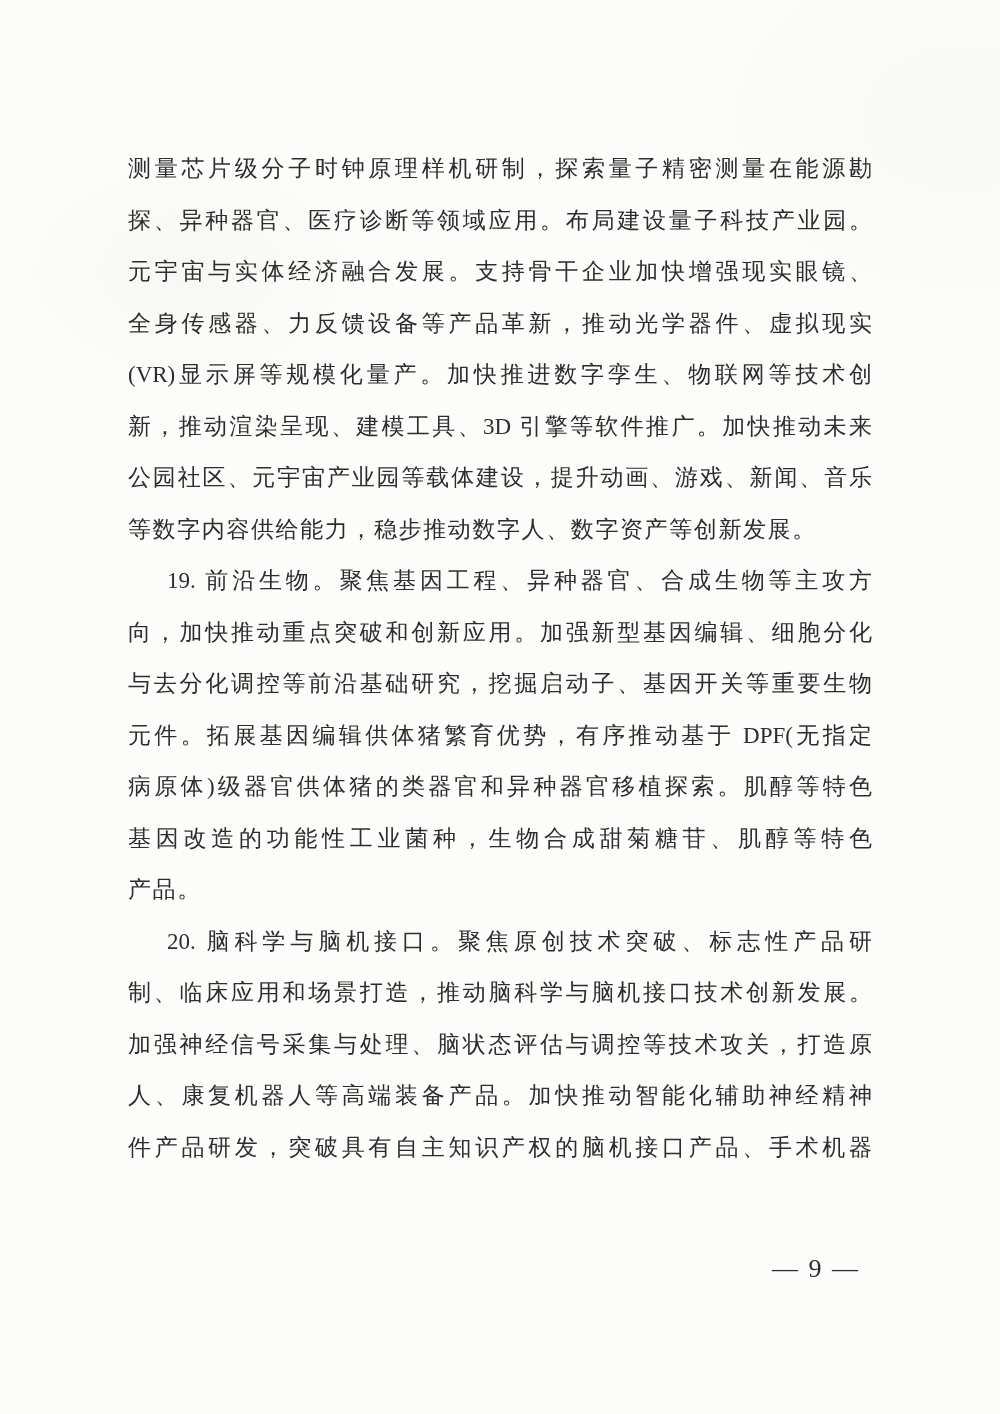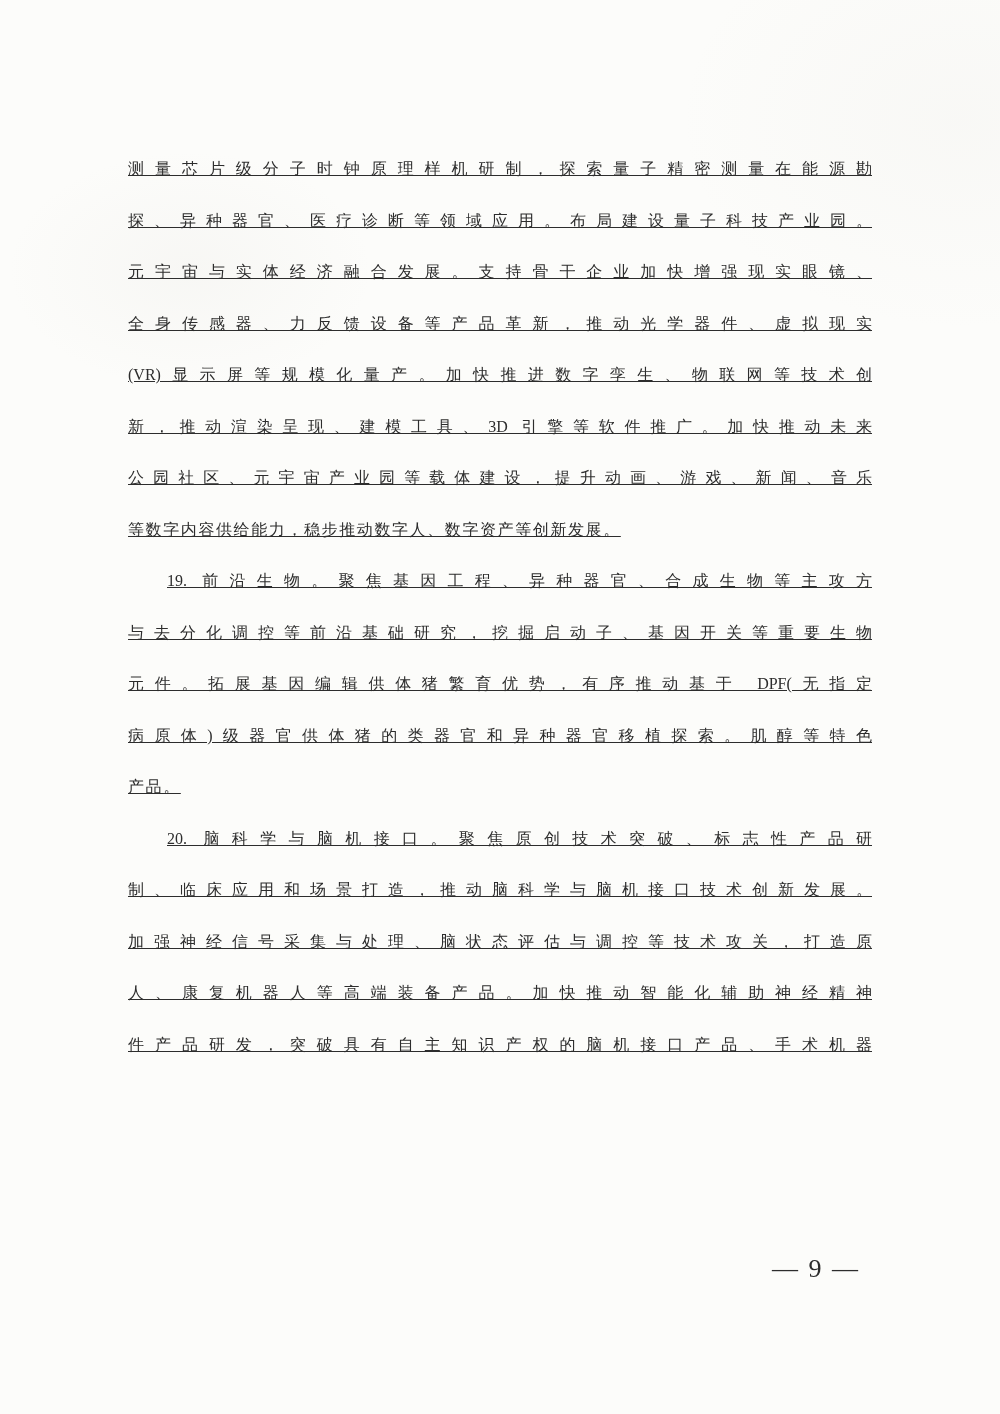--- a/index.html
+++ b/index.html
@@ -20,26 +20,25 @@
   }
   .document-body {
     position: absolute;
     left: 128px; top: 143px;
     width: 744px;
   }
   .paragraph { margin: 0; }
   .line {
     height: 51.5px;
     line-height: 51.5px;
-    font-size: 16px;
+    font-size: 23px;
     white-space: nowrap;
     text-align: justify;
     text-align-last: justify;
     color: #2d2d2d;
-    text-decoration: underline;
   }
   .line.indent { padding-left: 39px; }
   .line.no-fill {
     text-align-last: left;
     letter-spacing: 1.6px;
   }
   .page-number {
     position: absolute;
     top: 1254px;
     right: 140px;
@@ -60,23 +59,25 @@
       <div class="paragraph">
         <div class="line">元宇宙与实体经济融合发展。支持骨干企业加快增强现实眼镜、</div>
         <div class="line">全身传感器、力反馈设备等产品革新，推动光学器件、虚拟现实</div>
         <div class="line">(VR)显示屏等规模化量产。加快推进数字孪生、物联网等技术创</div>
         <div class="line">新，推动渲染呈现、建模工具、3D 引擎等软件推广。加快推动未来</div>
         <div class="line">公园社区、元宇宙产业园等载体建设，提升动画、游戏、新闻、音乐</div>
         <div class="line no-fill">等数字内容供给能力，稳步推动数字人、数字资产等创新发展。</div>
       </div>
       <div class="paragraph">
         <div class="line indent">19. 前沿生物。聚焦基因工程、异种器官、合成生物等主攻方</div>
+        <div class="line">向，加快推动重点突破和创新应用。加强新型基因编辑、细胞分化</div>
         <div class="line">与去分化调控等前沿基础研究，挖掘启动子、基因开关等重要生物</div>
         <div class="line">元件。拓展基因编辑供体猪繁育优势，有序推动基于 DPF(无指定</div>
         <div class="line">病原体)级器官供体猪的类器官和异种器官移植探索。肌醇等特色</div>
+        <div class="line">基因改造的功能性工业菌种，生物合成甜菊糖苷、肌醇等特色</div>
         <div class="line no-fill">产品。</div>
       </div>
       <div class="paragraph">
         <div class="line indent">20. 脑科学与脑机接口。聚焦原创技术突破、标志性产品研</div>
         <div class="line">制、临床应用和场景打造，推动脑科学与脑机接口技术创新发展。</div>
         <div class="line">加强神经信号采集与处理、脑状态评估与调控等技术攻关，打造原</div>
         <div class="line">人、康复机器人等高端装备产品。加快推动智能化辅助神经精神</div>
         <div class="line">件产品研发，突破具有自主知识产权的脑机接口产品、手术机器</div>
       </div>
     </div>

